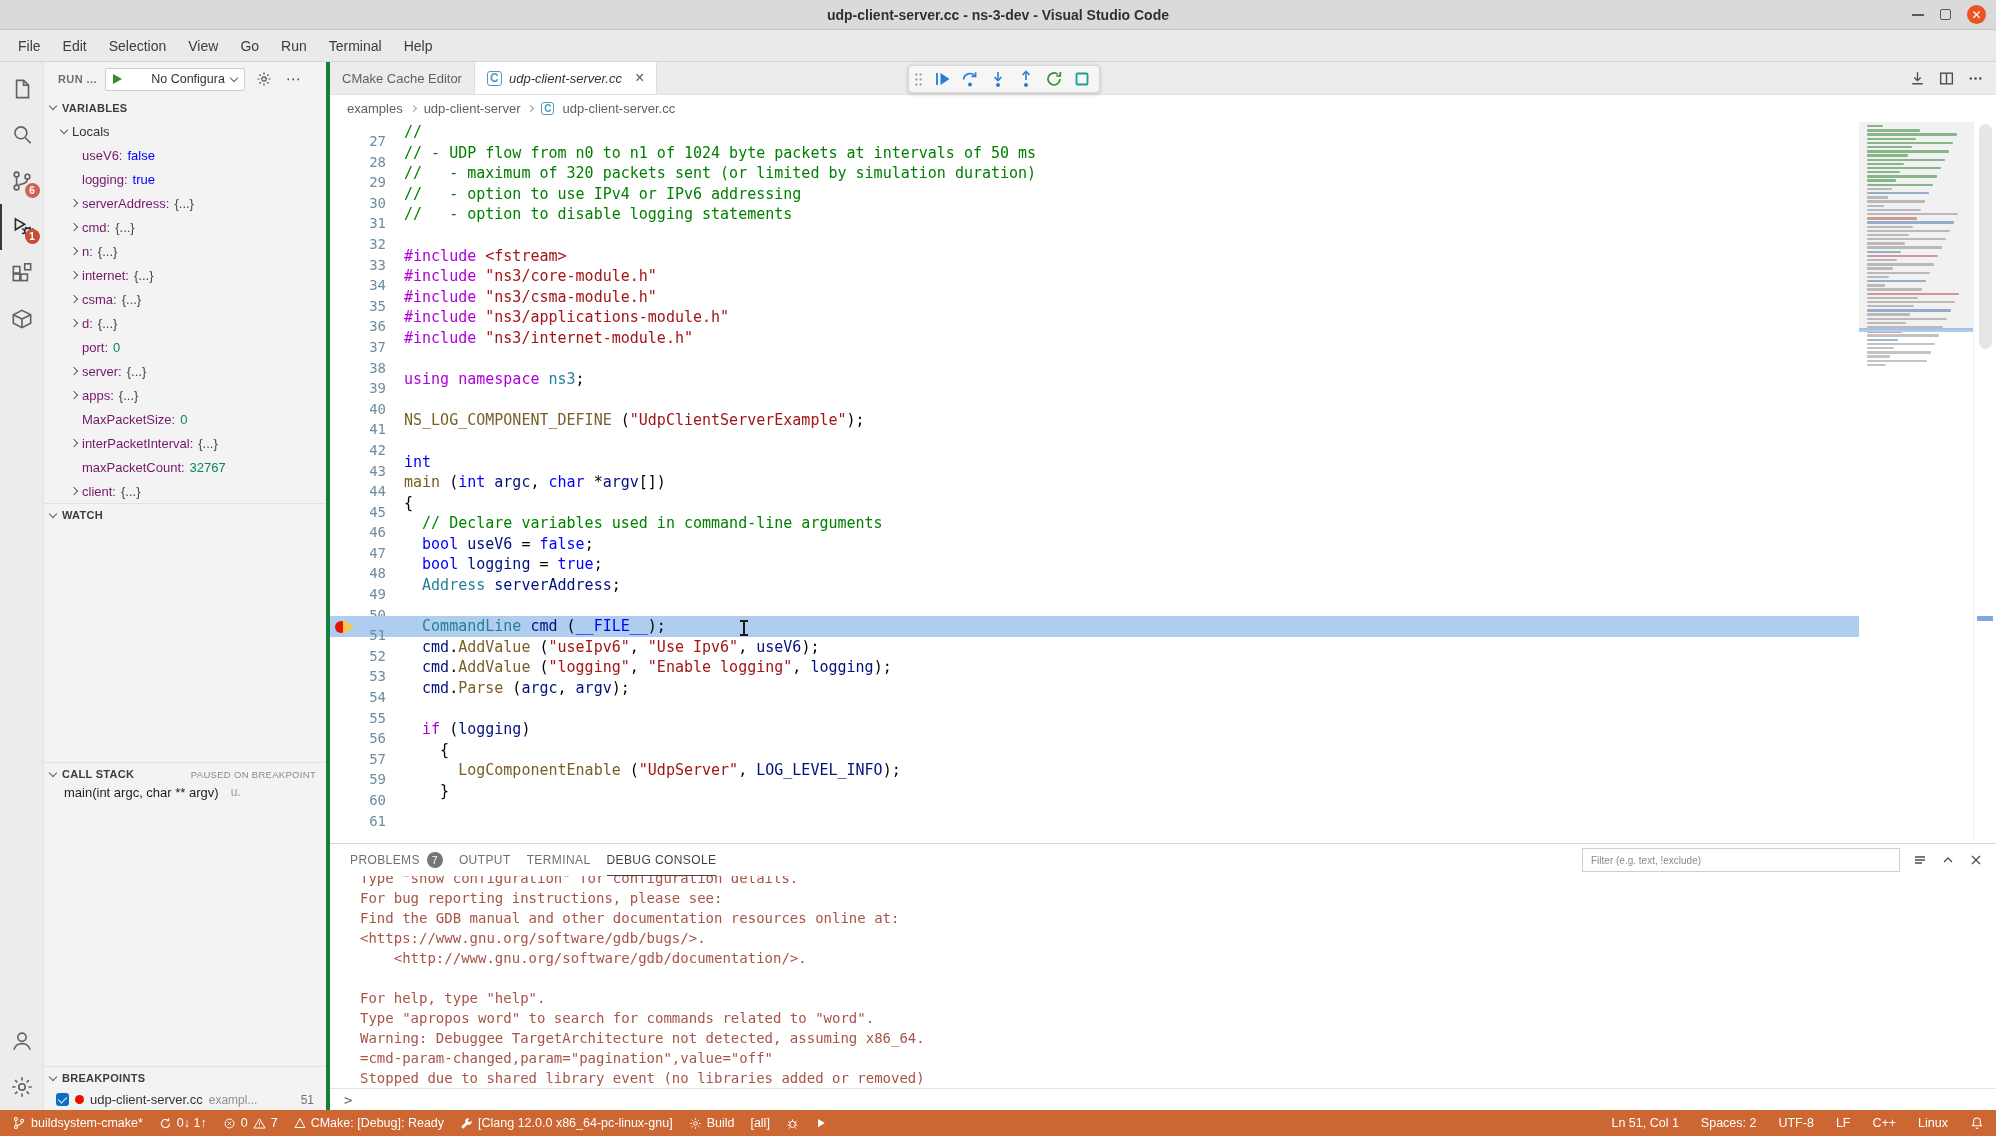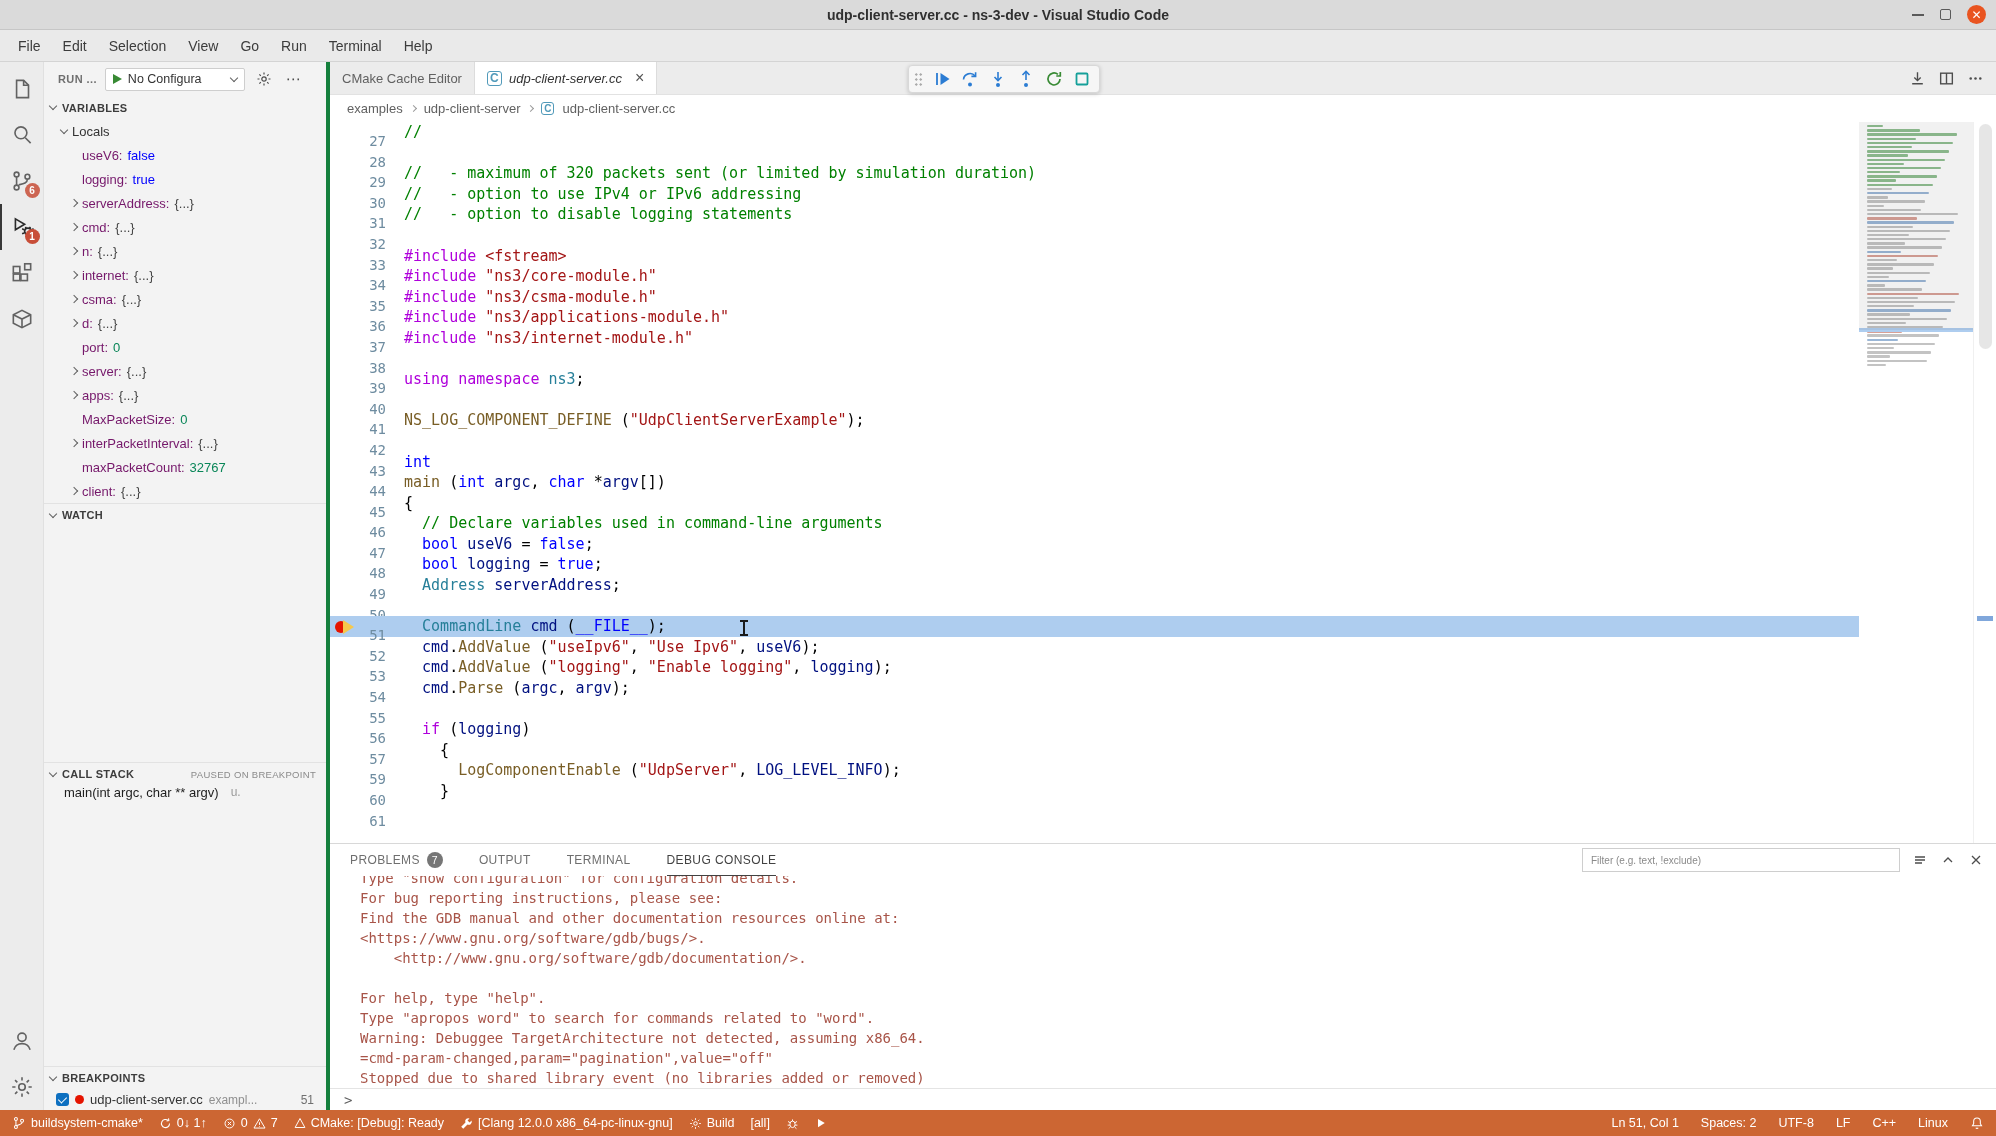--- a/index.html
+++ b/index.html
@@ -22,21 +22,21 @@
   .activitybar { position:absolute; top:62px; bottom:26px; left:0; width:44px; background:#ececec; border-right:1px solid #e0e0e0; display:flex; flex-direction:column; align-items:center; padding-top:4px; }
   .ab-item { width:44px; height:46px; display:flex; align-items:center; justify-content:center; position:relative; opacity:.85; }
   .ab-item.active { opacity:1; border-left:2px solid #383838; }
   .ab-badge { position:absolute; right:4px; bottom:6px; min-width:15px; height:15px; border-radius:8px; background:#c84e38; color:#fff; font-size:10px; line-height:15px; text-align:center; padding:0 3px; font-weight:bold; }
   .ab-bottom { margin-top:auto; }
 
   
   .sidebar { position:absolute; top:62px; bottom:26px; left:44px; width:286px; background:#f3f3f3; border-right:4px solid #15803d; display:flex; flex-direction:column; overflow:hidden; }
   .run-header { height:34px; display:flex; align-items:center; padding:0 8px 0 14px; gap:8px; flex:none; }
   .run-title { font-size:11px; font-weight:bold; color:#6f6f6f; letter-spacing:.4px; white-space:nowrap; }
-  .config-dropdown { width:140px; height:23px; background:#fff; border:1px solid #cecece; border-radius:2px; display:flex; align-items:center; padding:0 7px; gap:6px; font-size:12.5px; color:#333; }
+  .config-dropdown { width:140px; height:23px; background:#fff; border:1px solid #cecece; border-radius:2px; display:flex; align-items:center; padding:0 7px; gap:6px; font-size:12.5px; color:#333;text-align:right; }
   .play-green { width:0; height:0; border-left:9px solid #388a34; border-top:5.5px solid transparent; border-bottom:5.5px solid transparent; }
   .dd-label { flex:1; white-space:nowrap; overflow:hidden; }
   .icon-btn { width:22px; height:22px; display:flex; align-items:center; justify-content:center; }
   .cv { display:inline-block; width:6px; height:6px; border-right:1.4px solid #616161; border-bottom:1.4px solid #616161; }
   .cv-d { transform:rotate(45deg); margin-top:-3px; }
   .cv-r { transform:rotate(-45deg); }
   .dots { font-size:15px; color:#4d4d4d; letter-spacing:1px; line-height:10px; }
 
   .section-header { height:23px; display:flex; align-items:center; padding:0 10px 0 6px; font-size:11px; font-weight:bold; color:#3c3c3c; letter-spacing:.3px; gap:6px; border-top:1px solid #e2e2e2; flex:none; }
   .paused-badge { margin-left:auto; font-size:9.5px; color:#8a8a8a; font-weight:normal; }
@@ -94,21 +94,21 @@
   .mm-line { height:2.4px; margin-bottom:1.8px; background:#c3c3c3; border-radius:1px; }
   .mm-green { background:#8fbe90; } .mm-red { background:#d8a096; } .mm-blue { background:#9ab6d6; }
   .mm-slider { position:absolute; left:0; right:0; top:0; height:208px; background:rgba(80,80,80,.08); }
   .mm-current { position:absolute; left:0; right:0; top:206px; height:4px; background:#aecdef; }
   .scrollbar-v { position:absolute; top:0; right:0; width:23px; height:100%; border-left:1px solid #f0f0f0; }
   .sb-thumb { position:absolute; top:2px; right:4px; width:13px; height:225px; background:rgba(100,100,100,.16); border-radius:7px; }
   .sb-marker { position:absolute; left:3px; right:3px; top:494px; height:5px; background:rgba(60,120,200,.65); }
 
   
   .panel { height:267px; border-top:1px solid #d8d8d8; display:flex; flex-direction:column; background:#fff; position:relative; flex:none; }
-  .panel-tabs { height:32px; display:flex; align-items:center; padding-left:20px; gap:36px; flex:none; }
+  .panel-tabs { height:32px; display:flex; align-items:center; padding-left:20px; gap:16px; flex:none; }
   .panel-tab { font-size:12px; letter-spacing:.4px; color:#6f6f6f; display:flex; align-items:center; gap:7px; height:100%; border-bottom:1.5px solid transparent; }
   .panel-tab.active { color:#424242; border-bottom-color:#424242; }
   .panel-badge { background:#767676; color:#fff; border-radius:9px; font-size:10.5px; min-width:16px; height:16px; line-height:16px; text-align:center; padding:0 4px; }
   .panel-actions { position:absolute; right:12px; top:4px; display:flex; align-items:center; gap:12px; }
   .filter-input { width:318px; height:24px; border:1px solid #cecece; background:#fff; font-size:10px; padding:0 8px; color:#0f172a; font-family:"Liberation Sans", sans-serif; }
   .filter-input::placeholder { color:#8a8a8a; }
   .console { flex:1; overflow:hidden; padding-left:30px; font-family:"DejaVu Sans Mono", monospace; font-size:14px; color:#a85448; }
   .console-lines { margin-top:-8px; }
   .console-line { height:20px; line-height:20px; white-space:pre; }
   .console-prompt { height:22px; border-top:1px solid #e4e4e4; display:flex; align-items:center; padding-left:14px; color:#5f5f5f; font-family:"DejaVu Sans Mono", monospace; font-size:14px; flex:none; }
@@ -435,21 +435,21 @@
     <span class="dt-btn">
       <svg width="20" height="20" viewBox="0 0 20 20">
           <rect x="4.5" y="4.5" width="11" height="11" rx="1" fill="none" stroke="#16a09a" stroke-width="1.8"></rect>
         </svg>
     </span>
   </div>
 
   <div class="code-area">
     <div class="code-lines">
         <div class="code-line"><span class="ln">27</span><span class="lc"><span class="tk-c">//</span></span></div>
-        <div class="code-line"><span class="ln">28</span></div>
+        <div class="code-line"><span class="ln">28</span><span class="lc"><span class="tk-c">// - UDP flow from n0 to n1 of 1024 byte packets at intervals of 50 ms</span></span></div>
         <div class="code-line"><span class="ln">29</span><span class="lc"><span class="tk-c">//   - maximum of 320 packets sent (or limited by simulation duration)</span></span></div>
         <div class="code-line"><span class="ln">30</span><span class="lc"><span class="tk-c">//   - option to use IPv4 or IPv6 addressing</span></span></div>
         <div class="code-line"><span class="ln">31</span><span class="lc"><span class="tk-c">//   - option to disable logging statements</span></span></div>
         <div class="code-line"><span class="ln">32</span><span class="lc"></span></div>
         <div class="code-line"><span class="ln">33</span><span class="lc"><span class="tk-p">#include</span><span class="tk-d"> </span><span class="tk-s">&lt;fstream&gt;</span></span></div>
         <div class="code-line"><span class="ln">34</span><span class="lc"><span class="tk-p">#include</span><span class="tk-d"> </span><span class="tk-s">"ns3/core-module.h"</span></span></div>
         <div class="code-line"><span class="ln">35</span><span class="lc"><span class="tk-p">#include</span><span class="tk-d"> </span><span class="tk-s">"ns3/csma-module.h"</span></span></div>
         <div class="code-line"><span class="ln">36</span><span class="lc"><span class="tk-p">#include</span><span class="tk-d"> </span><span class="tk-s">"ns3/applications-module.h"</span></span></div>
         <div class="code-line"><span class="ln">37</span><span class="lc"><span class="tk-p">#include</span><span class="tk-d"> </span><span class="tk-s">"ns3/internet-module.h"</span></span></div>
         <div class="code-line"><span class="ln">38</span><span class="lc"></span></div>

